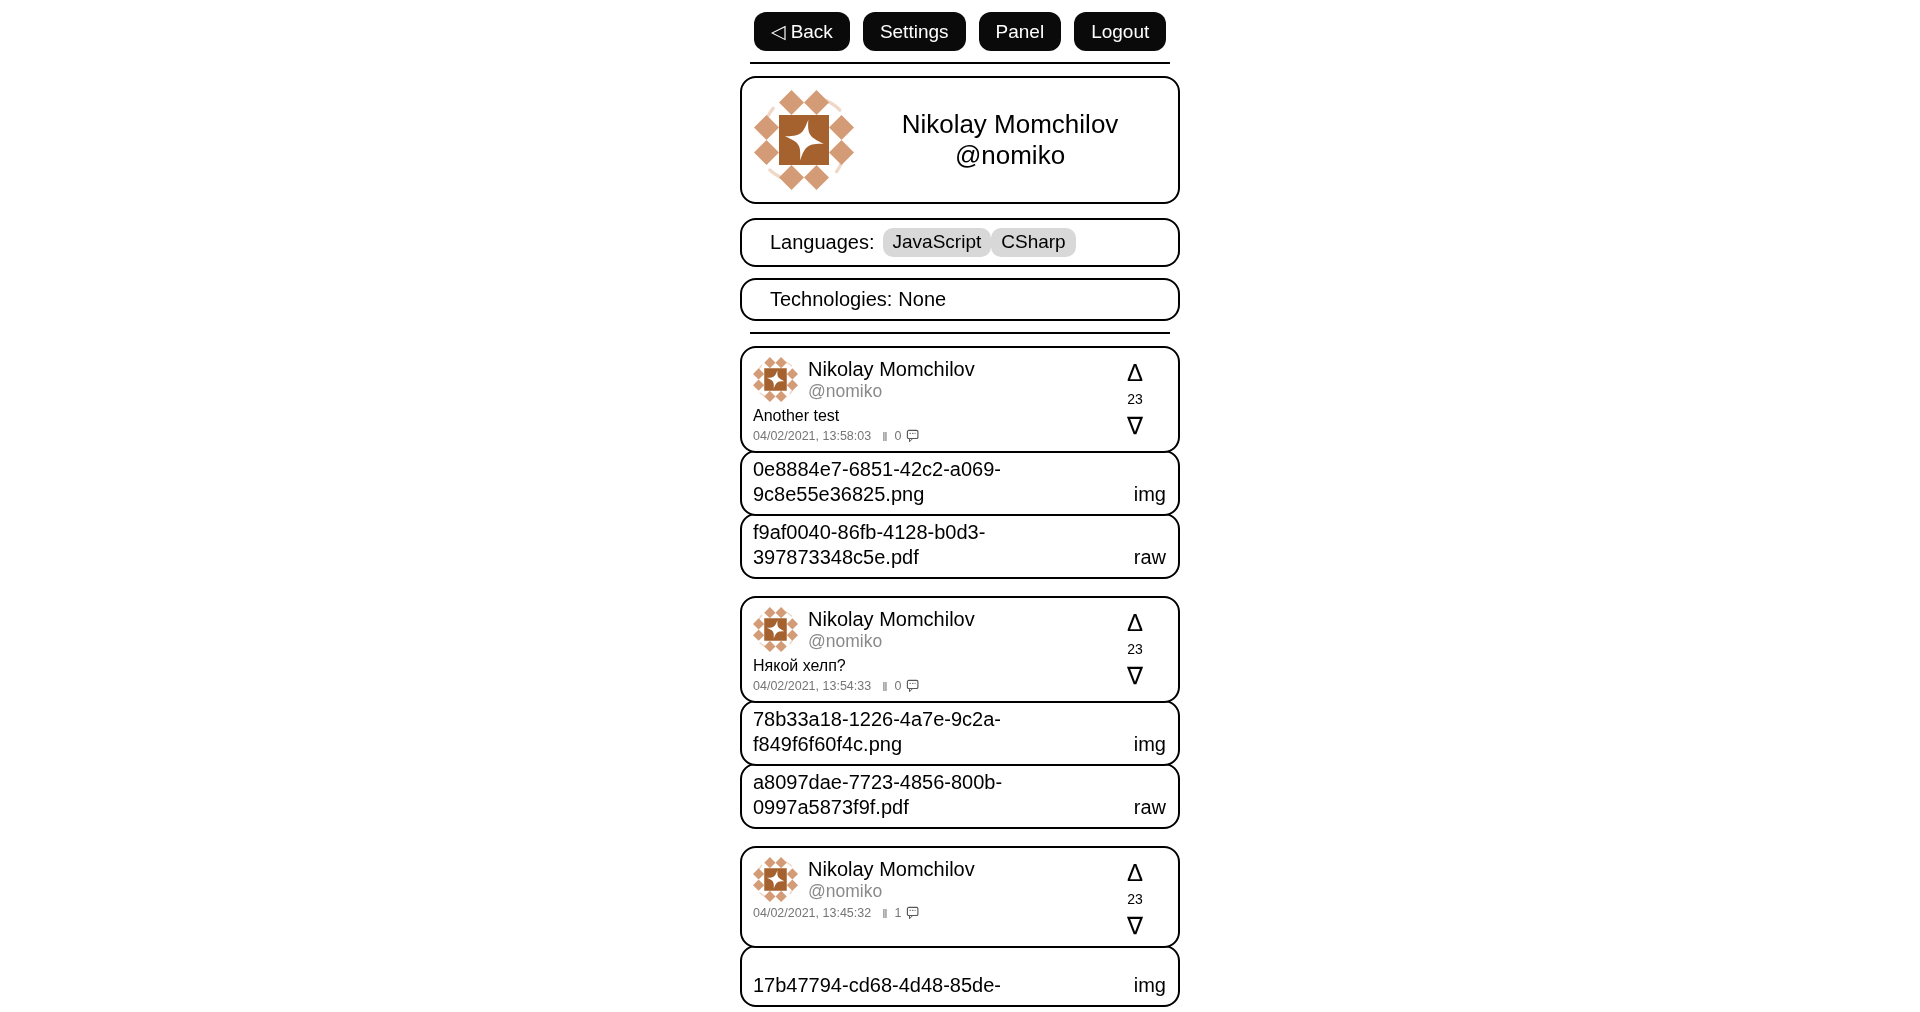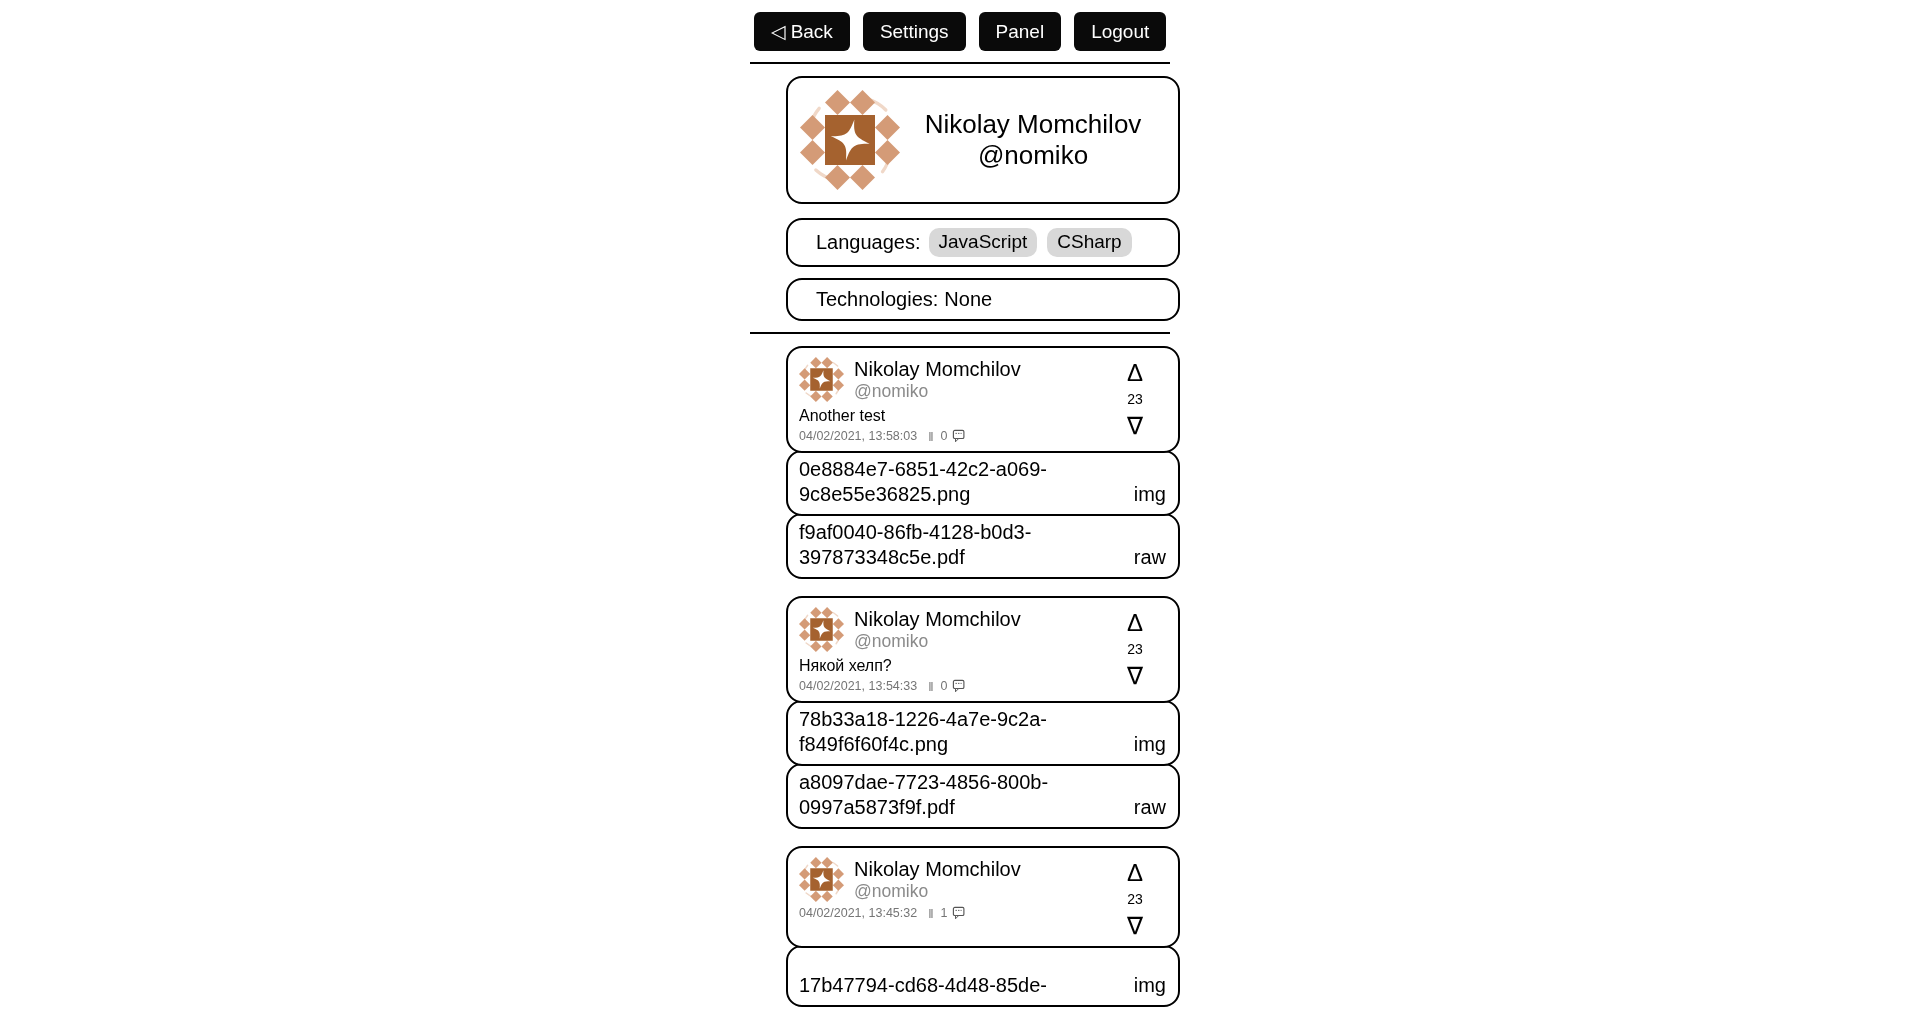--- a/index.html
+++ b/index.html
@@ -18,39 +18,38 @@
   
   .toolbar {
     display: flex;
     justify-content: center;
     gap: 13px;
   }
   .toolbar button {
     background: #0a0a0a;
     color: #fff;
     border: none;
-    border-radius: 6px;
+    border-radius: 12px;
     font-family: inherit;
     font-size: 19px;
     padding: 8px 17px;
     height: 39px;
     cursor: pointer;
     white-space: nowrap;
   }
   hr.rule {
     border: none;
     border-top: 2px solid #000;
     margin: 11px 10px 12px 10px;
   }
   
   .card {
     border: 2px solid #000;
     border-radius: 16px;
     background: #fff;
-    margin-left: 46px;
   }
   .profile-card {
     display: flex;
     align-items: center;
     padding: 12px;
     margin-bottom: 14px;
     min-height: 126px;
   }
   .avatar { display: inline-block; line-height: 0; }
   .avatar svg { width: 100%; height: 100%; }
@@ -63,21 +62,21 @@
     line-height: 1.18;
   }
   .info-card {
     padding: 8px 28px;
     margin-bottom: 11px;
     font-size: 20px;
     display: flex;
     align-items: center;
     min-height: 40px;
   }
-  .badges { display: inline-flex; gap: 10px; margin-left: 8px; }
+  .badges { display: inline-flex; margin-left: 8px; }
   .badge {
     background: #d8d8d8;
     border-radius: 10px;
     padding: 3px 10px 4px 10px;
     font-size: 19px;
   }
   .tech-value { margin-left: 6px; }
   
   .post-group { margin-bottom: 17px; }
   .post-card {

